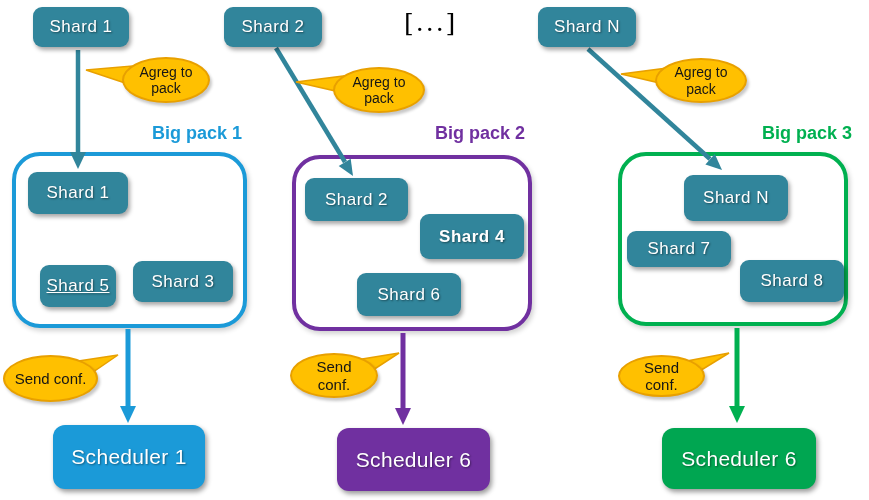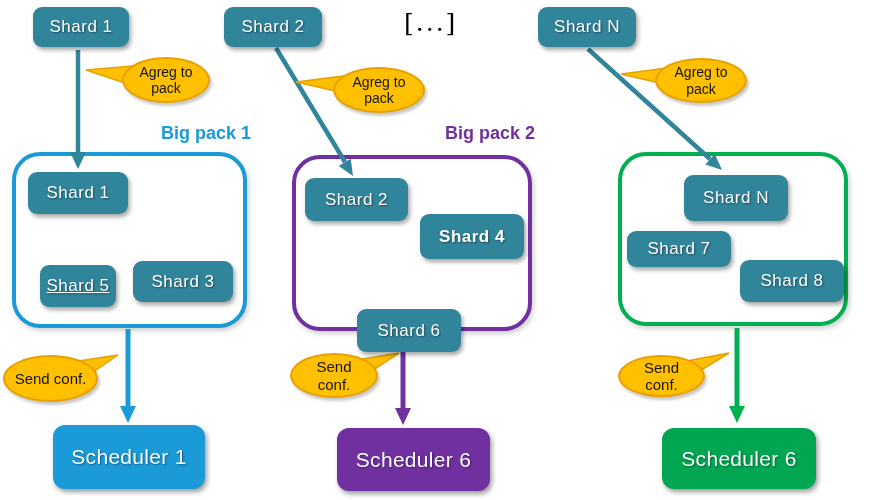--- a/index.html
+++ b/index.html
@@ -45,21 +45,21 @@
     font-size:21px;
     display:flex;align-items:center;justify-content:center;
     text-shadow:1px 1px 2px rgba(0,0,0,0.4);
     box-shadow:2px 3px 5px rgba(0,0,0,0.4);
     letter-spacing:0.3px;
     white-space:nowrap;
   }
   
   .pack-title{
     font-size:18px;font-weight:bold;
-    text-align:right;
+    text-align:center;
     white-space:nowrap;
   }
   
   .bubble{
     box-sizing:border-box;
     background:var(--bubble-fill);
     border:2px solid var(--bubble-stroke);
     border-radius:50%;
     display:flex;align-items:center;justify-content:center;
     text-align:center;
@@ -139,38 +139,39 @@
     </div>
   <div class="bubble" style="left:333px;top:67px;width:92px;height:46px;">
       <span>Agreg to pack</span>
     </div>
   <div class="bubble" style="left:655px;top:58px;width:92px;height:45px;">
       <span>Agreg to pack</span>
     </div>
 
   <div class="pack-title" style="left:143px;top:123px;width:108px;color:var(--pack1-accent);">Big pack 1</div>
   <div class="pack-title" style="left:425px;top:123px;width:110px;color:var(--pack2-accent);">Big pack 2</div>
+  <div class="pack-title" style="left:752px;top:123px;width:110px;color:var(--pack3-accent);">Big pack 3</div>
 
   <div class="node shard" style="left:28px;top:172px;width:100px;height:42px;">
       <span>Shard 1</span>
     </div>
   <div class="node shard" style="left:133px;top:217px;width:100px;height:41px;margin-top:44px;">
       <span>Shard 3</span>
     </div>
   <div class="node shard" style="left:40px;top:265px;width:76px;height:42px;text-decoration:underline;">
       <span>Shard 5</span>
     </div>
 
   <div class="node shard" style="left:305px;top:178px;width:103px;height:43px;">
       <span>Shard 2</span>
     </div>
   <div class="node shard" style="left:420px;top:214px;width:104px;height:45px;font-weight:bold;">
       <span>Shard 4</span>
     </div>
-  <div class="node shard" style="left:357px;top:273px;width:104px;height:43px;margin-top:36px;">
+  <div class="node shard" style="left:357px;top:273px;width:104px;height:43px;">
       <span>Shard 6</span>
     </div>
 
   <div class="node shard" style="left:684px;top:175px;width:104px;height:46px;">
       <span>Shard N</span>
     </div>
   <div class="node shard" style="left:627px;top:231px;width:104px;height:36px;">
       <span>Shard 7</span>
     </div>
   <div class="node shard" style="left:740px;top:260px;width:104px;height:42px;">

